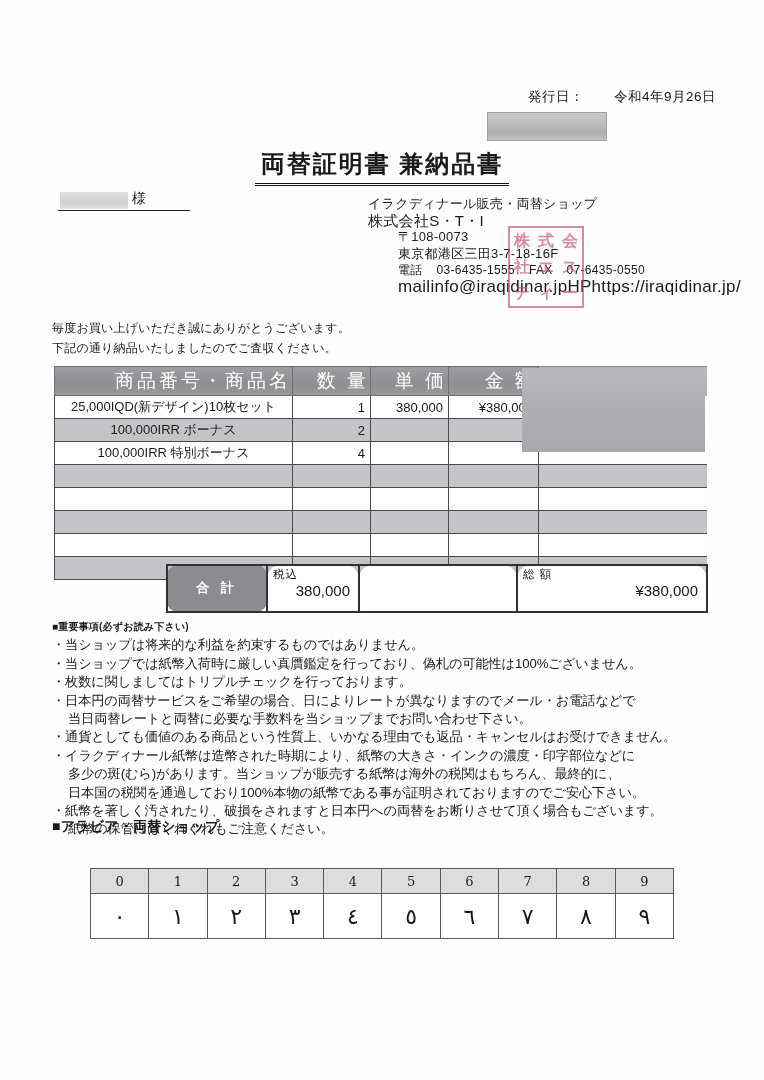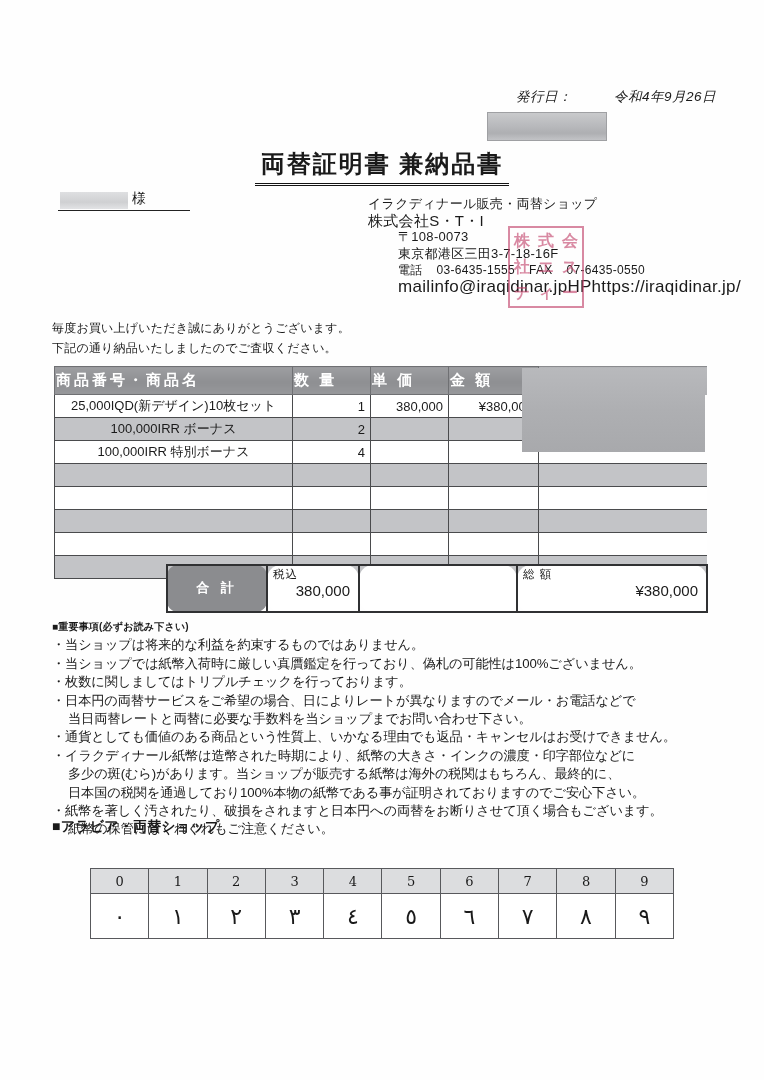--- a/index.html
+++ b/index.html
@@ -21,24 +21,23 @@
     background: #fefefe;
   }
 
   
   .issue-row {
     position: absolute;
     top: 88px;
     right: 48px;
     display: flex;
     align-items: baseline;
-    gap: 42px;
+    gap: 30px;
     font-size: 13.5px;
     letter-spacing: 0.5px;
-    font-style: italic;
   }
   .issue-label { white-space: nowrap; }
   .issue-value { white-space: nowrap; }
 
   .redaction {
     position: absolute;
     background: linear-gradient(180deg,#c9cacc 0%, #b9babd 45%, #aeafb2 75%, #c2c3c6 100%);
     border: 1px solid #9fa0a3;
   }
   #redact-header {
@@ -164,26 +163,26 @@
   }
   .items-table col.c-name { width: 238px; }
   .items-table col.c-qty  { width: 78px; }
   .items-table col.c-unit { width: 78px; }
   .items-table col.c-amt  { width: 90px; }
   .items-table col.c-pad  { width: 168px; }
 
   .items-table th {
     background: linear-gradient(180deg,#9d9ea1 0%, #8e8f92 55%, #97989b 100%);
     color: #ffffff;
-    font-weight: bold;
-    font-size: 15px;
+    font-weight: normal;
+    font-size: 19px;
     letter-spacing: 3px;
     height: 25px;
     border: 1px solid #6f7073;
-    text-align: left;
+    text-align: right;
   }
   .items-table th.pad-head {
     background: linear-gradient(180deg,#b9babd 0%, #b0b1b4 100%);
     border-left: 1px solid #6f7073;
     border-top: 1px solid #8a8b8e;
     border-right: none;
     border-bottom: none;
   }
   .items-table td {
     height: 22px;

